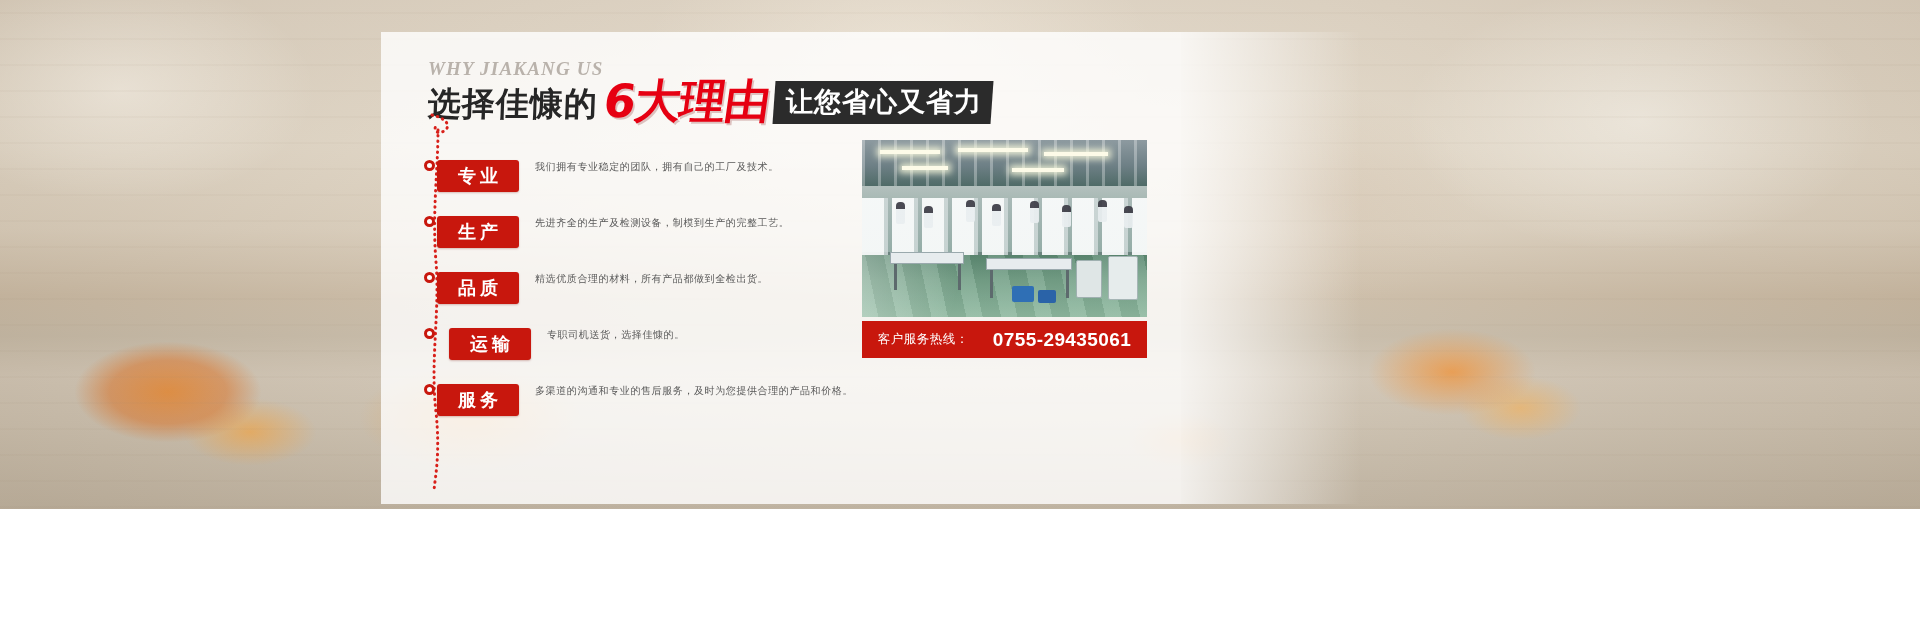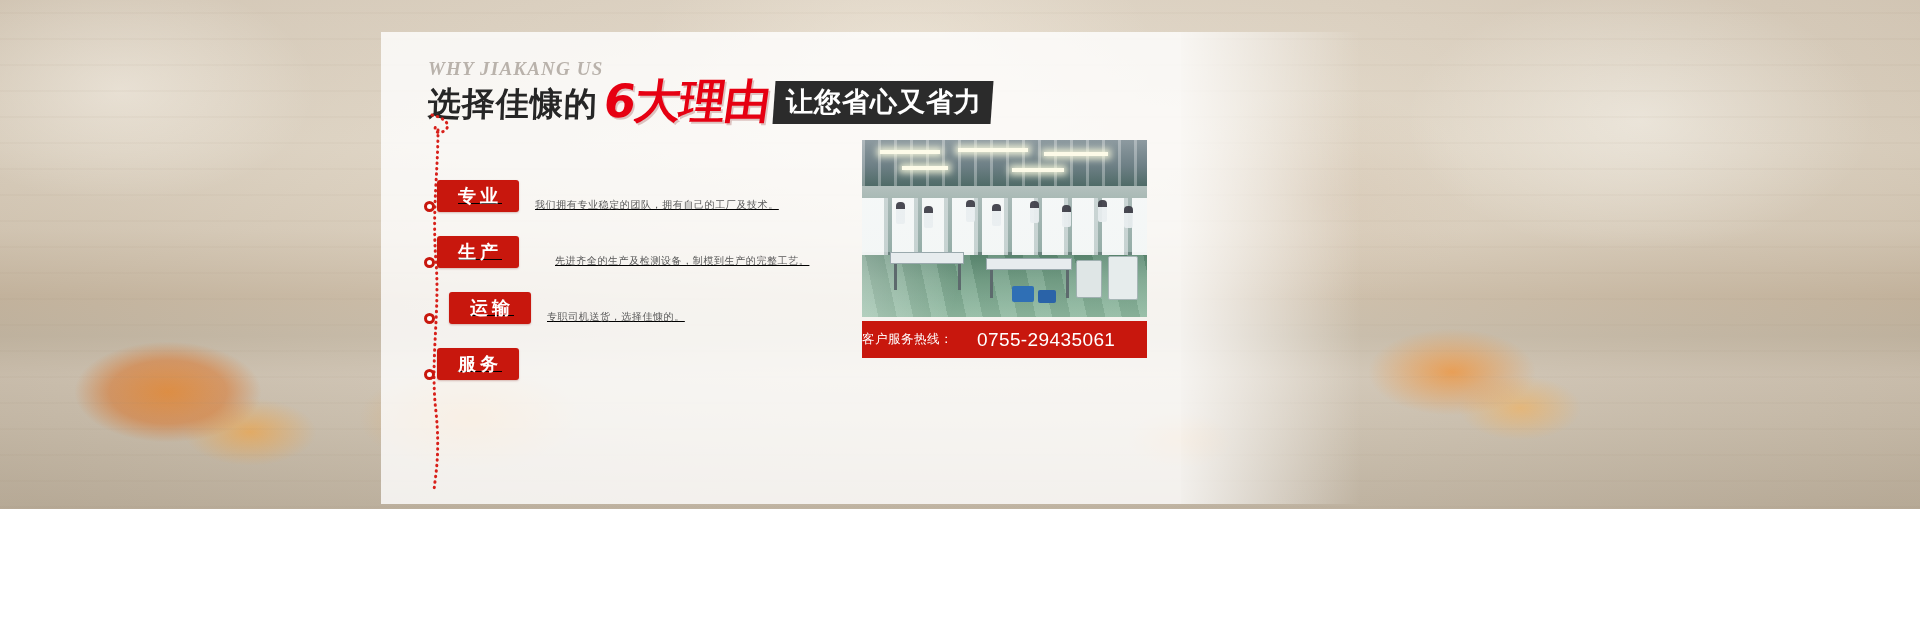--- a/index.html
+++ b/index.html
@@ -140,22 +140,21 @@
   .list {
     position: absolute;
     left: 437px; top: 160px;
     width: 700px;
   }
   .item {
     position: relative;
     height: 52px;
     margin-bottom: 0;
     display: flex;
-    align-items: flex-end;
-    text-decoration: underline;
+    align-items: flex-start;
   }
   .badge {
     width: 82px; height: 32px;
     background: #c8170d;
     border-radius: 3px;
     color: #fff;
     font-family: "DejaVu Sans", "Liberation Sans", sans-serif;
     font-weight: 700;
     font-size: 18px;
     letter-spacing: 4px;
@@ -239,32 +238,33 @@
   .ph-box { position: absolute; border-radius: 2px; }
 
   
   .phonebar {
     position: absolute;
     left: 862px; top: 321px;
     width: 285px; height: 37px;
     background: #c8170d;
     display: flex;
     align-items: center;
+    justify-content: center;
     gap: 24px;
   }
   .ph-label {
     font-family: "DejaVu Sans", "Liberation Sans", sans-serif;
     font-size: 12.5px;
     color: #ffffff;
     letter-spacing: .5px;
   }
   .ph-number {
     font-family: "Liberation Sans", "DejaVu Sans", sans-serif;
     font-size: 19px;
-    font-weight: 400;
+    font-weight: 700;
     color: #ffffff;
     letter-spacing: .4px;
   }
 </style>
 </head>
 <body>
 
 <div class="stage">
 
   <div class="bg"></div>
@@ -291,36 +291,42 @@
   </div>
 
   <div class="list">
 
     <div class="item" style="margin-bottom:4px;">
       <span class="node"></span>
       <span class="badge">专业</span>
       <span class="desc">我们拥有专业稳定的团队，拥有自己的工厂及技术。</span>
     </div>
 
-    <div class="item" style="margin-bottom:4px;gap:20px;">
+    <div class="item" style="margin-bottom:4px;">
       <span class="node"></span>
       <span class="badge">生产</span>
       <span class="desc">先进齐全的生产及检测设备，制模到生产的完整工艺。</span>
     </div>
 
+    <div class="item" style="margin-bottom:4px;">
+      <span class="node"></span>
+      <span class="badge">品质</span>
+      <span class="desc">精选优质合理的材料，所有产品都做到全检出货。</span>
+    </div>
 
     <div class="item" style="margin-bottom:4px;padding-left:12px;">
       <span class="node"></span>
       <span class="badge">运输</span>
       <span class="desc">专职司机送货，选择佳慷的。</span>
     </div>
 
     <div class="item" style="margin-bottom:4px;">
       <span class="node"></span>
       <span class="badge">服务</span>
+      <span class="desc">多渠道的沟通和专业的售后服务，及时为您提供合理的产品和价格。</span>
     </div>
 
 
   </div>
 
   <div class="photo">
     <div class="ph-layer">
       <div class="ph-wall"></div>
       <div class="ph-ceiling"></div>
       <div class="ph-lamp" style="left:18px;  top:10px; width:60px;"></div>

